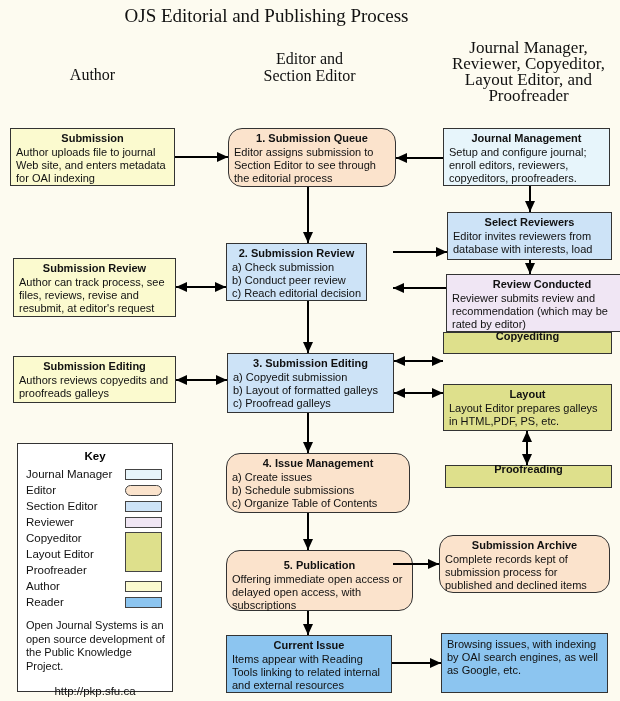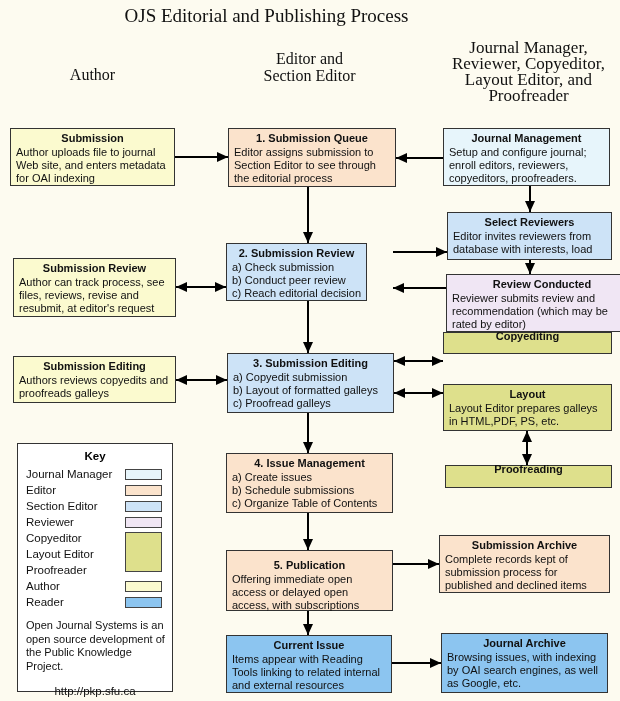--- a/index.html
+++ b/index.html
@@ -14,21 +14,21 @@
   .hdr-group{left:388px;top:40px;width:225px;text-align:center;font-size:17px;line-height:16px;white-space:pre-line;margin-left:28px;}
 
   .box{position:absolute;border:1.5px solid var(--c-border,#333);box-sizing:border-box;
     padding:3px 5px 17px 5px;color:#111;}
   .box-title{font-size:11px;font-weight:bold;text-align:center;line-height:13px;}
   .box-body{font-size:11px;text-align:left;line-height:13px;white-space:pre-line;margin-top:1px;}
   .title-only{display:flex;align-items:center;justify-content:center;}
   .title-only .box-title{margin:0;}
 
   .fill-author{background:var(--c-author);}
-  .fill-editor{background:var(--c-editor);}
+  .fill-editor{background:var(--c-editor);border-radius:14px;}
   .fill-section-editor{background:var(--c-section_editor);}
   .fill-journal-manager{background:var(--c-journal_manager);}
   .fill-reviewer{background:var(--c-reviewer);}
   .fill-olive{background:var(--c-copyeditor_group);}
   .fill-reader{background:var(--c-reader);}
 
   
   .arrow-line{position:absolute;background:var(--c-arrow,#000);}
   .arrow-head{position:absolute;width:0;height:0;}
   .head-right{border-left:11px solid var(--c-arrow,#000);border-top:5px solid transparent;border-bottom:5px solid transparent;}
@@ -86,27 +86,27 @@
     <div class="box-body">a) Check submission
 b) Conduct peer review
 c) Reach editorial decision</div>
   </div>
   <div class="box fill-section-editor" style="left:227px;top:353px;width:167px;height:60px;">
     <div class="box-title">3. Submission Editing</div>
     <div class="box-body">a) Copyedit submission
 b) Layout of formatted galleys
 c) Proofread galleys</div>
   </div>
-  <div class="box fill-editor" style="left:226px;top:453px;width:167px;height:60px;">
+  <div class="box fill-editor" style="left:226px;top:453px;width:184px;height:60px;">
     <div class="box-title">4. Issue Management</div>
     <div class="box-body">a) Create issues
 b) Schedule submissions
 c) Organize Table of Contents</div>
   </div>
-  <div class="box fill-editor" style="left:226px;top:550px;width:167px;height:61px;padding-top:8px;">
+  <div class="box fill-editor" style="left:226px;top:550px;width:187px;height:61px;padding-top:8px;">
     <div class="box-title">5. Publication</div>
     <div class="box-body">Offering immediate open access or delayed open access, with subscriptions</div>
   </div>
   <div class="box fill-reader" style="left:226px;top:635px;width:166px;height:58px;">
     <div class="box-title">Current Issue</div>
     <div class="box-body">Items appear with Reading Tools linking to related internal and external resources</div>
   </div>
 
   <div class="box fill-journal-manager" style="left:443px;top:128px;width:167px;height:58px;">
     <div class="box-title">Journal Management</div>
@@ -128,21 +128,20 @@
     <div class="box-body">Layout Editor prepares galleys in HTML,PDF, PS, etc.</div>
   </div>
   <div class="box fill-olive title-only" style="left:445px;top:465px;width:167px;height:23px;">
     <div class="box-title">Proofreading</div>
   </div>
   <div class="box fill-editor" style="left:439px;top:535px;width:171px;height:58px;">
     <div class="box-title">Submission Archive</div>
     <div class="box-body">Complete records kept of submission process for published and declined items</div>
   </div>
   <div class="box fill-reader" style="left:441px;top:633px;width:167px;height:60px;">
-    <div class="box-title">Journal Archive</div>
     <div class="box-body">Browsing issues, with indexing by OAI search engines, as well as Google, etc.</div>
   </div>
 
   <div class="key-box">
     <div class="key-title">Key</div>
     <div class="key-rows">
       <div class="key-row">
         <span class="key-label">Journal Manager</span>
         <span class="key-swatch fill-journal-manager"></span>
       </div>

